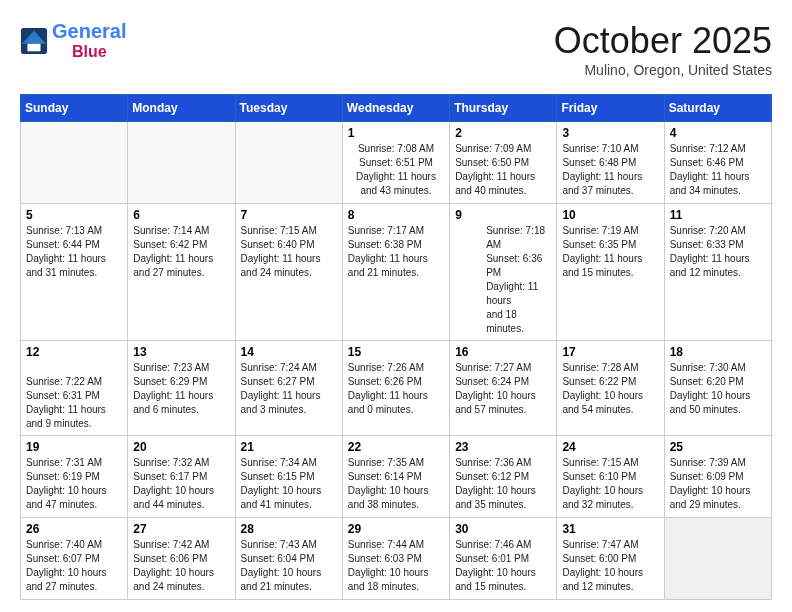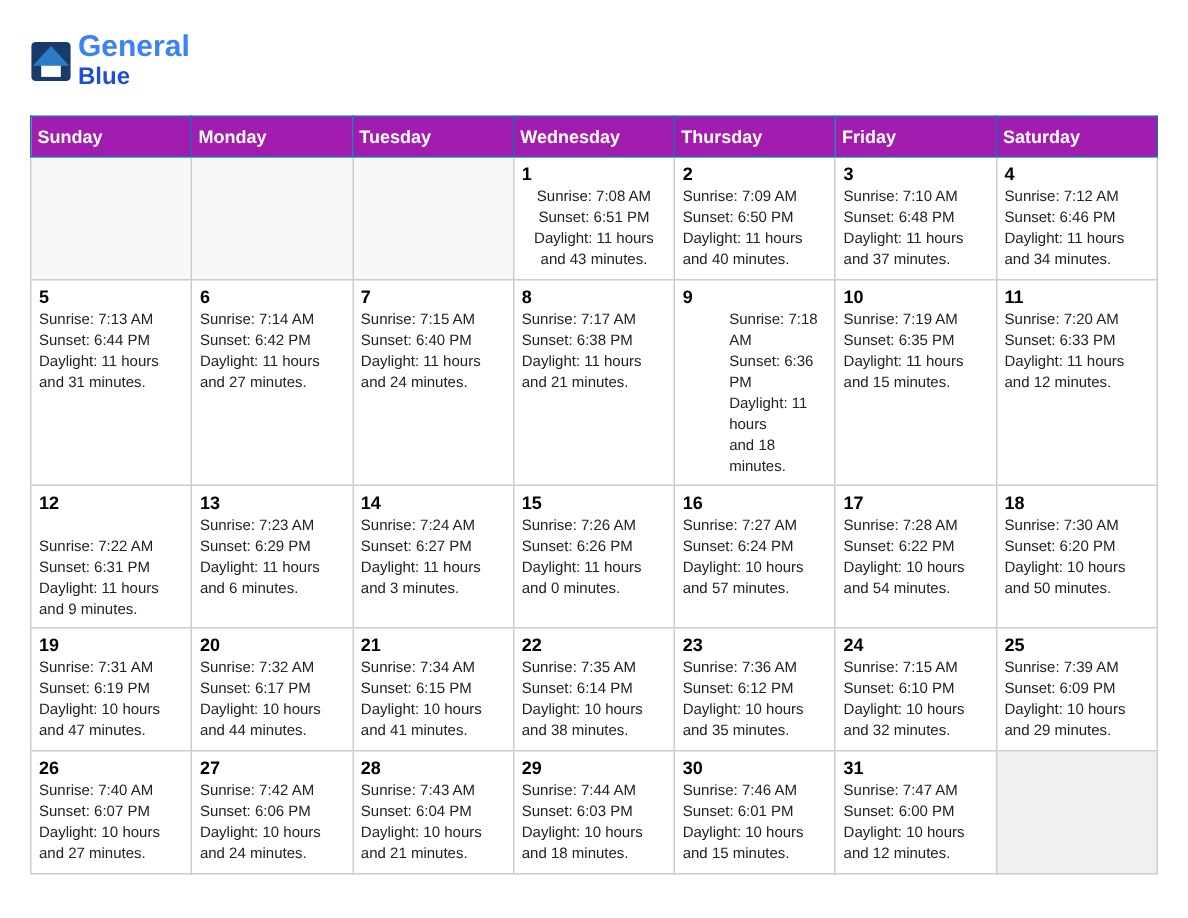--- a/index.html
+++ b/index.html
@@ -36,21 +36,21 @@
     .location {
       font-size: 14px;
       color: #444;
     }
     table {
       width: 100%;
       border-collapse: collapse;
       font-size: 11px;
     }
     th {
-      background: #a21caf;
+      background: #1d4ed8;
       color: #fff;
       padding: 6px 4px;
       text-align: left;
       font-size: 12px;
       font-weight: bold;
       border: 1px solid #1a6ab5;
     }
     td {
       border: 1px solid #ccc;
       vertical-align: top;
@@ -81,22 +81,26 @@
 
 <div class="header">
   <div class="logo">
     <svg class="logo-icon" viewBox="0 0 30 30" xmlns="http://www.w3.org/2000/svg">
       <rect x="1" y="1" width="28" height="28" rx="3" fill="#1a3a6c"></rect>
       <polygon points="15,4 28,18 2,18" fill="#2a7cc7"></polygon>
       <rect x="8" y="18" width="14" height="8" fill="#fff"></rect>
     </svg>
     <div>
       <span style="color:#3b82f6; font-weight:bold; font-size:20px;">General<br></span>
-      <span style="color:#1d4ed8; font-weight:bold; font-size:16px;">Blue</span>
+      <span style="color:#be185d; font-weight:bold; font-size:16px;margin-left:20px;">Blue</span>
     </div>
+  </div>
+  <div class="title-block">
+    <div class="month-title">October 2025</div>
+    <div class="location">Mulino, Oregon, United States</div>
   </div>
 </div>
 
 <table>
   <thead>
     <tr>
     <th>Sunday</th>
         <th>Monday</th>
         <th>Tuesday</th>
         <th>Wednesday</th>

